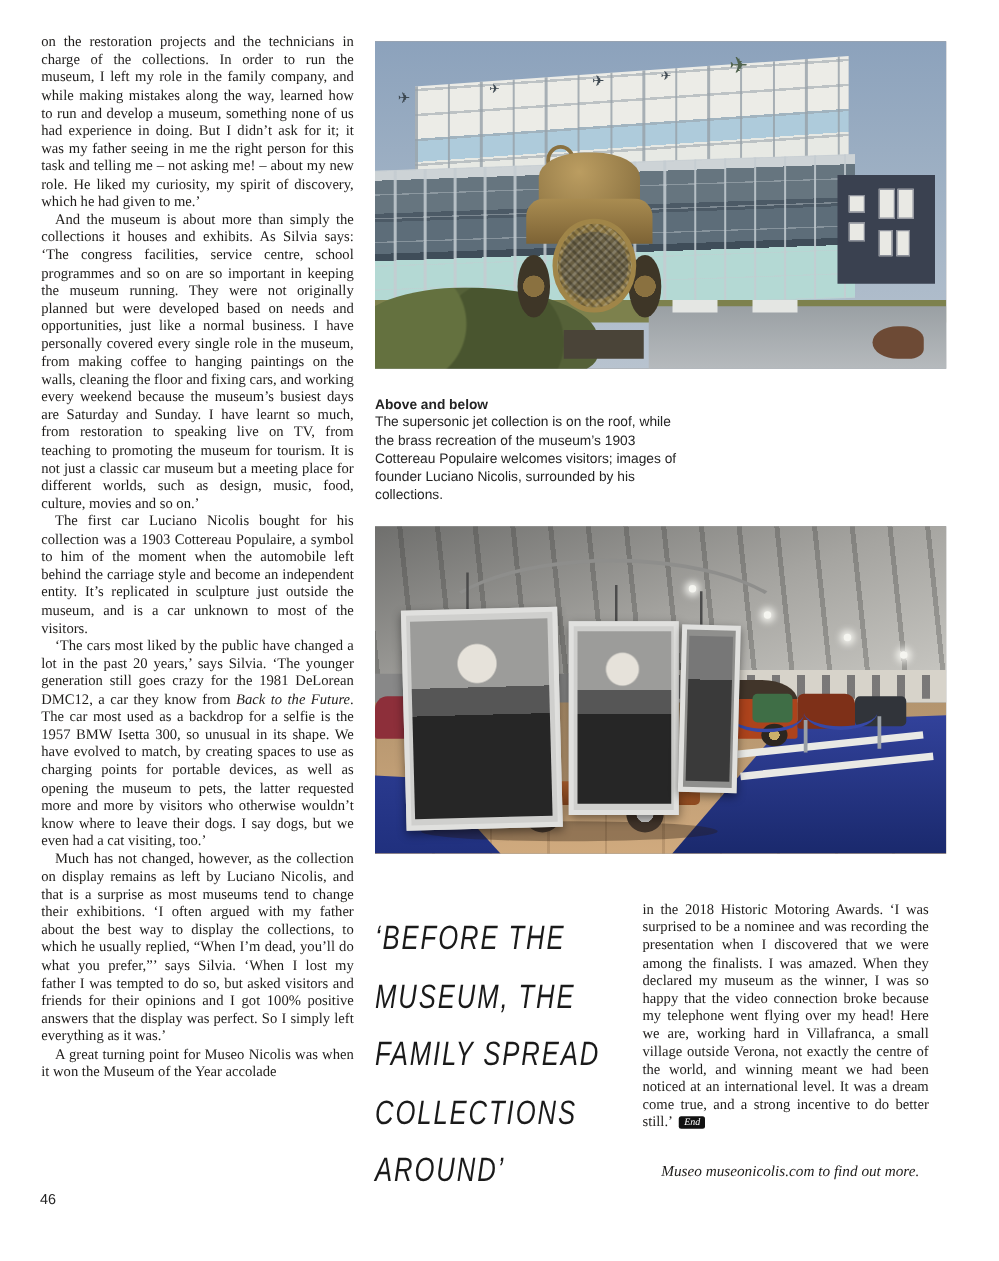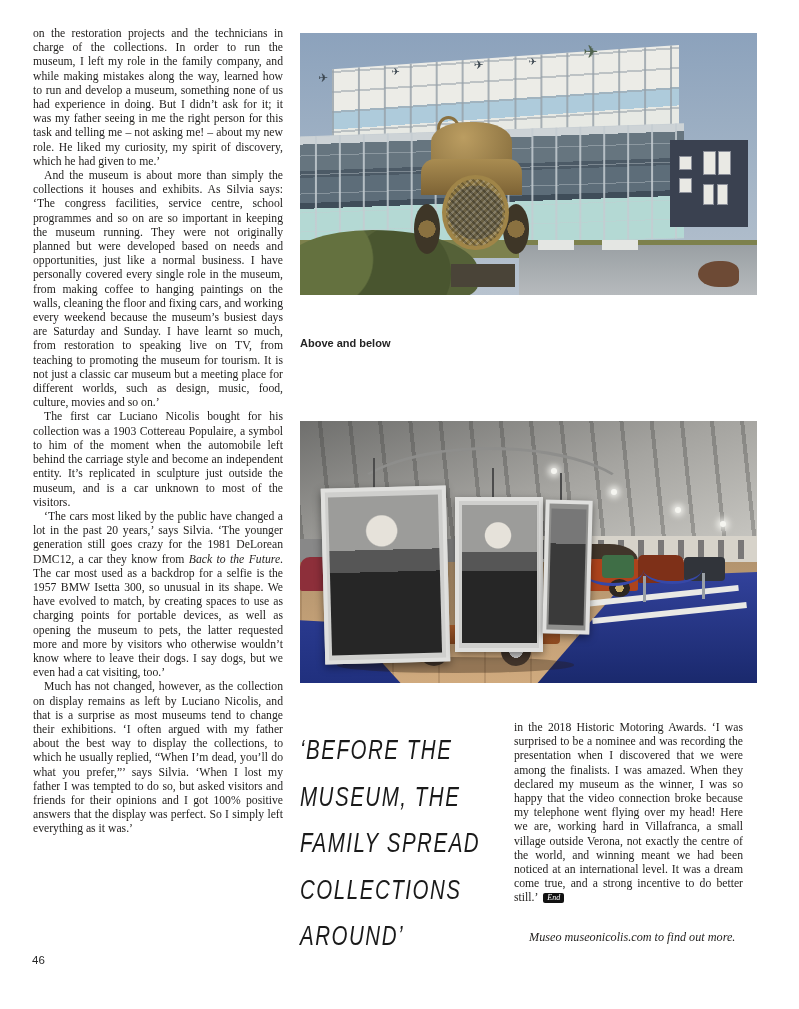--- a/index.html
+++ b/index.html
@@ -19,21 +19,21 @@
     line-height:10px;padding:0 4px;border-radius:2px;margin-left:5px;
     vertical-align:1px;}
 
   .footer-note{position:absolute;left:529px;top:930px;width:240px;
     font-style:italic;font-size:12.2px;color:#1f1d1b;}
 
   .page-number{position:absolute;left:32px;top:954px;
     font-family:"Liberation Sans",sans-serif;font-size:11.5px;color:#262626;}
 
   
-  .caption{position:absolute;left:300px;top:336px;width:248px;
+  .caption{position:absolute;left:300px;top:317px;width:248px;
     font-family:"Liberation Sans",sans-serif;font-size:11px;line-height:14.4px;color:#232323;}
   .caption-title{font-weight:bold;}
 
   
   .quote{position:absolute;left:300px;top:727px;width:300px;
     font-family:"Liberation Sans",sans-serif;font-style:italic;font-weight:400;
     font-size:27px;line-height:46.5px;letter-spacing:2px;color:#1a1a1a;
     transform:scaleX(0.76);transform-origin:left top;white-space:nowrap;}
 
   
@@ -128,20 +128,21 @@
 </style>
 </head>
 <body>
 
 <div class="left-col col">
   <p>on the restoration projects and the technicians in charge of the collections. In order to run the museum, I left my role in the family company, and while making mistakes along the way, learned how to run and develop a museum, something none of us had experience in doing. But I didn’t ask for it; it was my father seeing in me the right person for this task and telling me – not asking me! – about my new role. He liked my curiosity, my spirit of discovery, which he had given to me.’</p>
   <p class="indent">And the museum is about more than simply the collections it houses and exhibits. As Silvia says: ‘The congress facilities, service centre, school programmes and so on are so important in keeping the museum running. They were not originally planned but were developed based on needs and opportunities, just like a normal business. I have personally covered every single role in the museum, from making coffee to hanging paintings on the walls, cleaning the floor and fixing cars, and working every weekend because the museum’s busiest days are Saturday and Sunday. I have learnt so much, from restoration to speaking live on TV, from teaching to promoting the museum for tourism. It is not just a classic car museum but a meeting place for different worlds, such as design, music, food, culture, movies and so on.’</p>
   <p class="indent">The first car Luciano Nicolis bought for his collection was a 1903 Cottereau Populaire, a symbol to him of the moment when the automobile left behind the carriage style and become an independent entity. It’s replicated in sculpture just outside the museum, and is a car unknown to most of the visitors.</p>
   <p class="indent"><span>‘The cars most liked by the public have changed a lot in the past 20 years,’ says Silvia. ‘The younger generation still goes crazy for the 1981 DeLorean DMC12, a car they know from </span><span class="ital">Back to the Future</span><span>. The car most used as a backdrop for a selfie is the 1957 BMW Isetta 300, so unusual in its shape. We have evolved to match, by creating spaces to use as charging points for portable devices, as well as opening the museum to pets, the latter requested more and more by visitors who otherwise wouldn’t know where to leave their dogs. I say dogs, but we even had a cat visiting, too.’</span></p>
   <p class="indent">Much has not changed, however, as the collection on display remains as left by Luciano Nicolis, and that is a surprise as most museums tend to change their exhibitions. ‘I often argued with my father about the best way to display the collections, to which he usually replied, “When I’m dead, you’ll do what you prefer,”’ says Silvia. ‘When I lost my father I was tempted to do so, but asked visitors and friends for their opinions and I got 100% positive answers that the display was perfect. So I simply left everything as it was.’</p>
+  <p class="indent">A great turning point for Museo Nicolis was when it won the Museum of the Year accolade</p>
 </div>
 
 <div class="photo photo-top">
   <div class="pt-sky"></div>
   <div class="pt-upper"></div>
   <span class="jet abs" style="left:4%;top:15%;">✈</span>
   <span class="jet abs" style="left:20%;top:13%;font-size:10px;">✈</span>
   <span class="jet abs" style="left:38%;top:10%;">✈</span>
   <span class="jet abs" style="left:50%;top:9%;font-size:10px;">✈</span>
   <span class="jet jet-big abs" style="left:62%;top:4%;">✈</span>
@@ -166,20 +167,21 @@
     <div class="pt-hood"></div>
     <div class="pt-wheel" style="left:-7%;"></div>
     <div class="pt-wheel" style="right:-7%;"></div>
     <div class="pt-grille"></div>
   </div>
   <div class="pt-base"></div>
 </div>
 
 <div class="caption">
   <div class="caption-title">Above and below</div>
+  <div class="caption-body">The supersonic jet collection is on the roof, while the brass recreation of the museum’s 1903 Cottereau Populaire welcomes visitors; images of founder Luciano Nicolis, surrounded by his collections.</div>
 </div>
 
 <div class="photo photo-bottom">
   <div class="pb-floor"></div>
   <div class="pb-carpet-right"></div>
   <div class="pb-carpet-left"></div>
   <div class="pb-ceiling"></div>
   <div class="pb-light" style="left:55%;top:18%;"></div>
   <div class="pb-light" style="left:68%;top:26%;"></div>
   <div class="pb-light" style="left:82%;top:33%;"></div>

